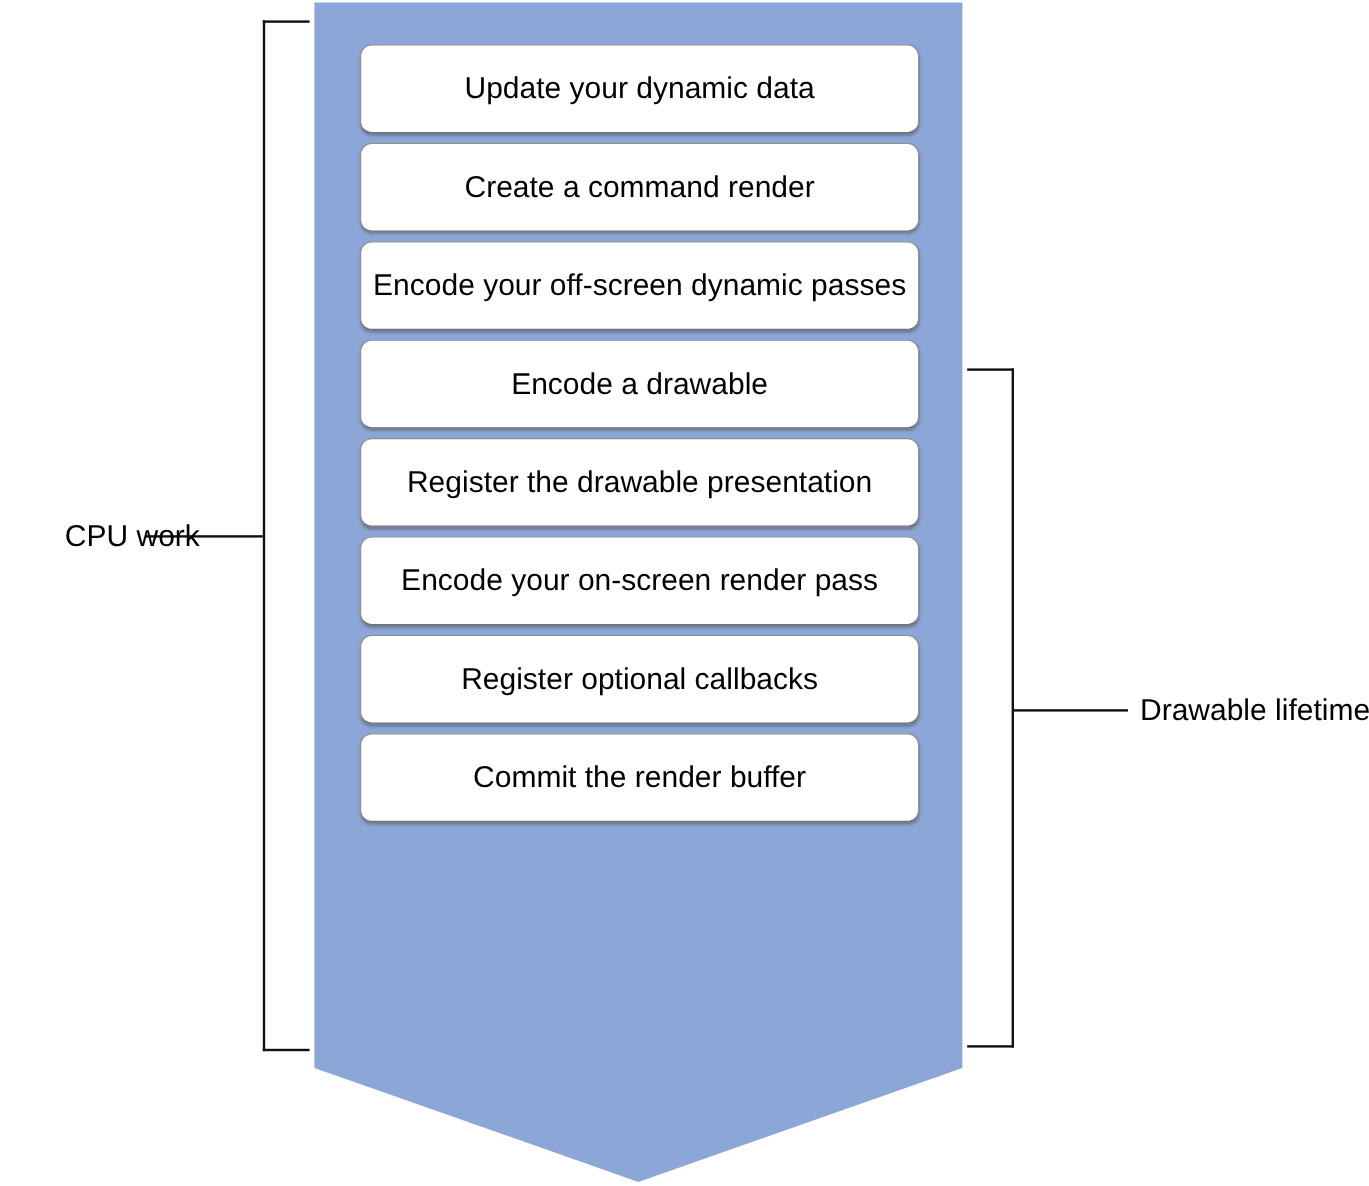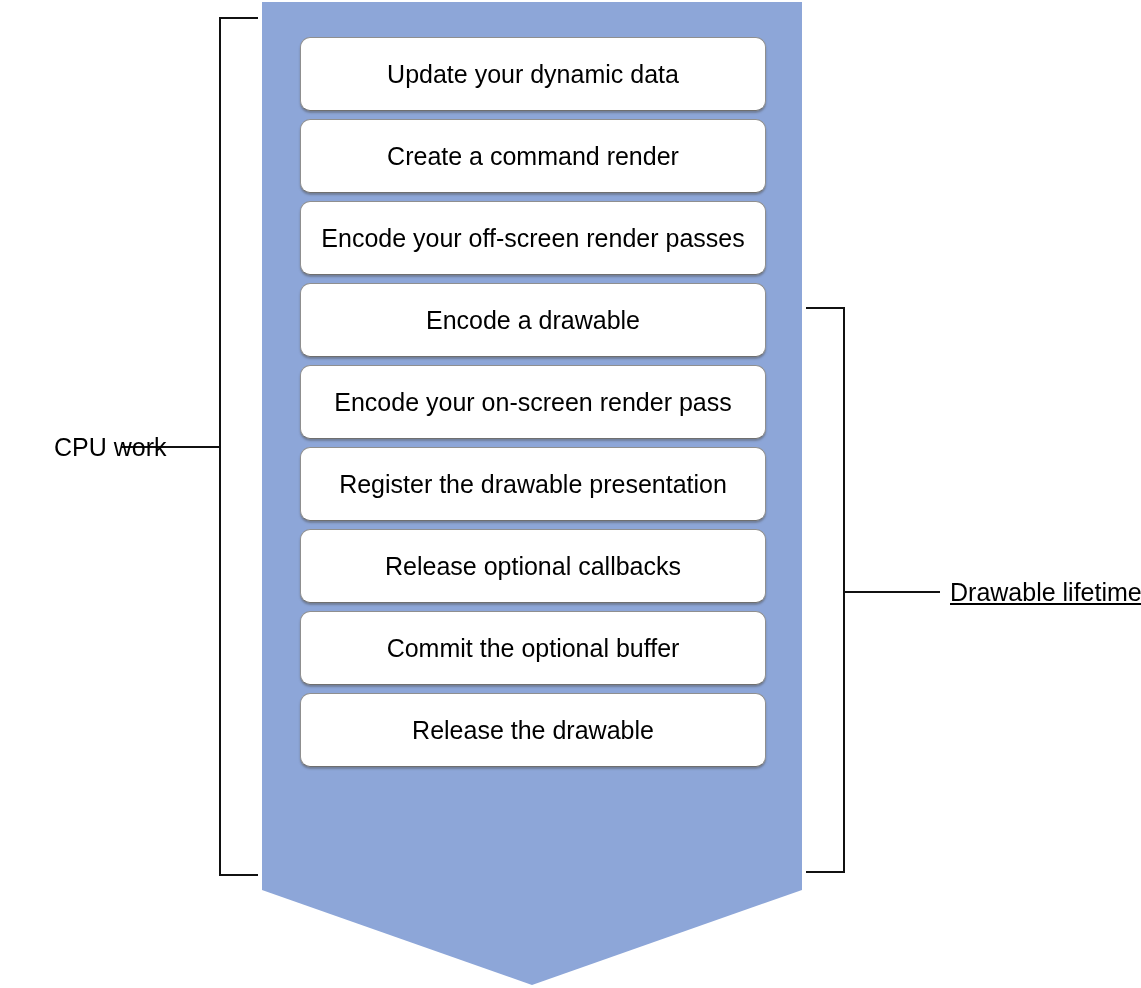--- a/index.html
+++ b/index.html
@@ -94,42 +94,40 @@
     white-space: nowrap;
   }
   .label-left {
     left: 18px;
     top: 433px;
     margin-left: 36px;
   }
   .label-right {
     left: 950px;
     top: 578px;
-    text-decoration: underline;
   }
 </style>
 </head>
 <body>
 
 <div class="canvas">
 
   <svg class="arrow-svg" viewBox="0 0 1141 988" xmlns="http://www.w3.org/2000/svg">
     <polygon points="262,2 802,2 802,890 532,985 262,890"></polygon>
   </svg>
 
   <div class="steps">
     <div class="step">Update your dynamic data</div>
     <div class="step">Create a command render</div>
-    <div class="step">Encode your off-screen render passes</div>
+    <div class="step">Encode your off-screen dynamic passes</div>
     <div class="step">Encode a drawable</div>
+    <div class="step">Register the drawable presentation</div>
     <div class="step">Encode your on-screen render pass</div>
-    <div class="step">Register the drawable presentation</div>
-    <div class="step">Release optional callbacks</div>
-    <div class="step">Commit the optional buffer</div>
-    <div class="step">Release the drawable</div>
+    <div class="step">Register optional callbacks</div>
+    <div class="step">Commit the render buffer</div>
   </div>
 
   <div class="bracket bracket-left"></div>
   <div class="connector connector-left"></div>
   <div class="side-label label-left">CPU work</div>
 
   <div class="bracket bracket-right"></div>
   <div class="connector connector-right"></div>
   <div class="side-label label-right">Drawable lifetime</div>
 

